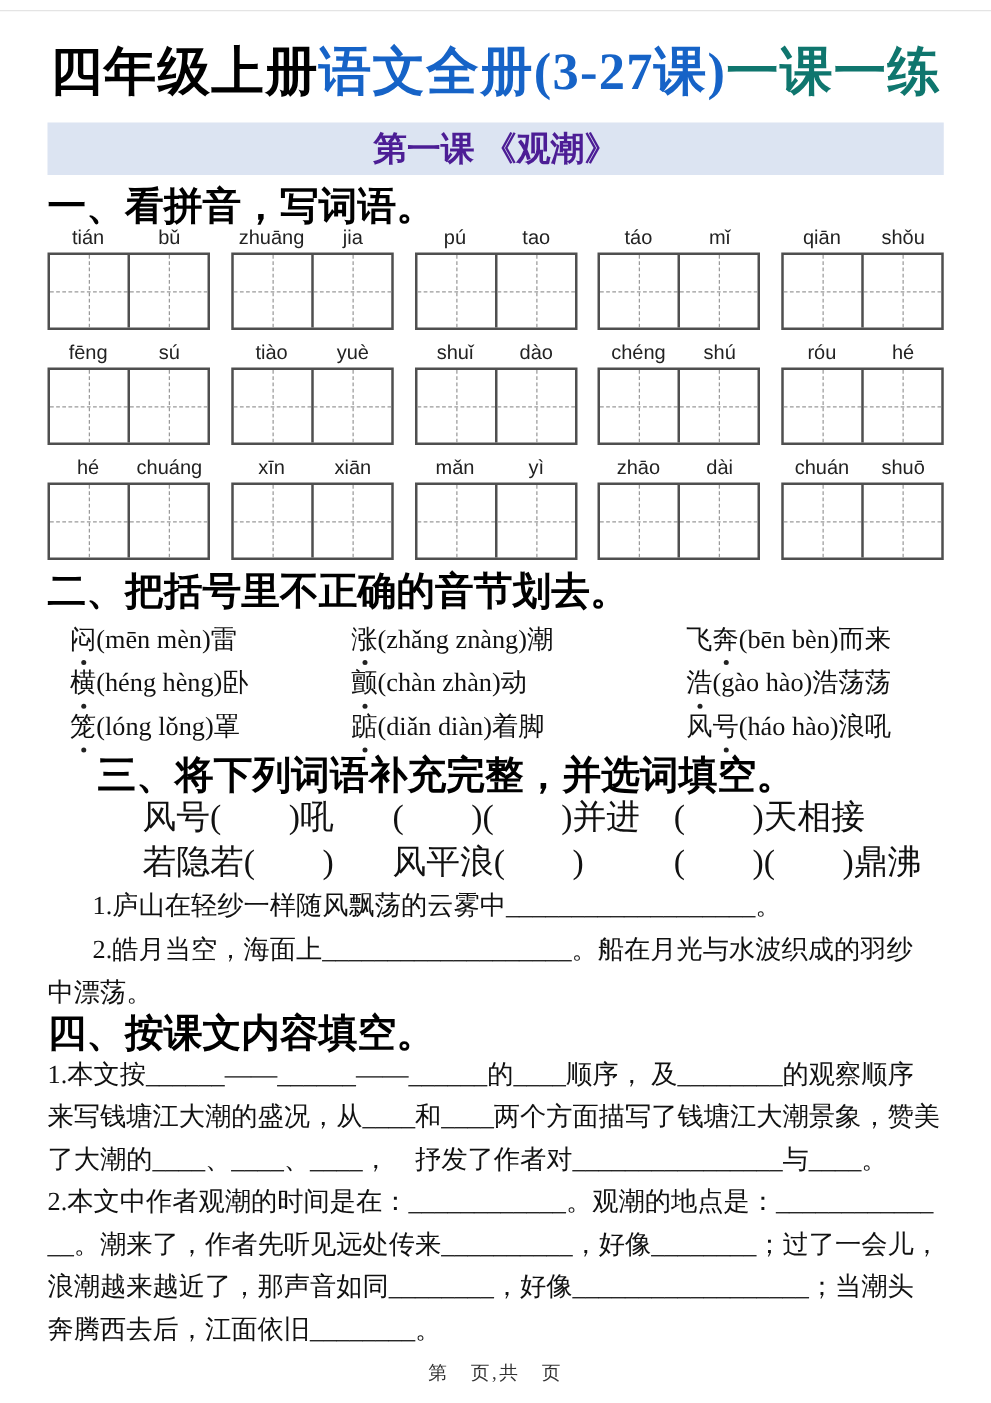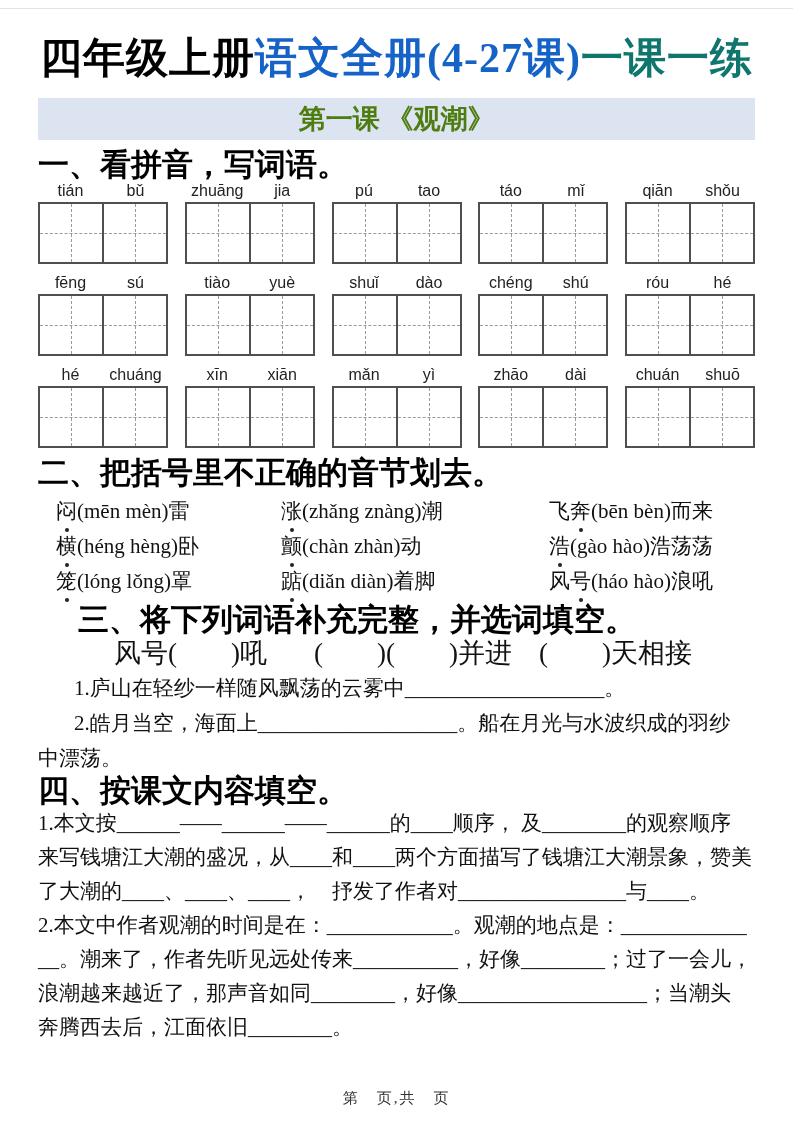--- a/index.html
+++ b/index.html
@@ -12,21 +12,21 @@
   .title{
     margin-top:34px;text-align:center;font-size:42px;font-weight:bold;
     white-space:nowrap;letter-spacing:1px;line-height:1.15;
   }
   .t-black{color:#000000;}
   .t-blue{color:#1663c7;}
   .t-red{color:#0f766e;}
   .band{
     margin-top:16px;background:#dce4f2;height:42px;
     display:flex;align-items:center;justify-content:center;
-    font-size:27px;font-weight:bold;color:#4d7c0f;
+    font-size:27px;font-weight:bold;color:#4c1d95;
   }
   .h2{font-size:31px;font-weight:bold;line-height:30px;color:#000;}
   #s1-heading{margin-top:10px;}
   #s2-heading{margin-top:8px;}
   #s3-heading{margin-top:6px;margin-left:40px;}
   #s4-heading{margin-top:0px;}
 
   
   #pinyin-area{margin-top:2px;}
   .py-row{display:flex;justify-content:space-between;margin-bottom:10px;}
@@ -65,21 +65,21 @@
     font-size:15px;color:#333;letter-spacing:2px;
   }
 </style>
 </head>
 <body>
 
 <div class="page">
   <div class="top-edge"></div>
 
   <div class="title">
-    <span class="t-black">四年级上册</span><span class="t-blue">语文全册(4-27课)</span><span class="t-red">一课一练</span>
+    <span class="t-black">四年级上册</span><span class="t-blue">语文全册(3-27课)</span><span class="t-red">一课一练</span>
   </div>
 
   <div class="band">
     <span>第一课 《观潮》</span>
   </div>
 
   <div class="h2" id="s1-heading">一、看拼音，写词语。</div>
 
   <div id="pinyin-area">
       <div class="py-row">
@@ -254,20 +254,25 @@
       <div class="s2-item"><span>风</span><span class="emph">号</span><span>(háo hào)</span><span>浪吼</span></div>
     </div>
 
   <div class="h2" id="s3-heading">三、将下列词语补充完整，并选词填空。</div>
 
   <div class="s3-row">
     <span class="w1">风号(　　)吼</span>
     <span class="w2">(　　)(　　)并进</span>
     <span class="w3">(　　)天相接</span>
   </div>
+  <div class="s3-row">
+    <span class="w1">若隐若(　　)</span>
+    <span class="w2">风平浪(　　)</span>
+    <span class="w3">(　　)(　　)鼎沸</span>
+  </div>
 
   <div class="fill indent">1.庐山在轻纱一样随风飘荡的云雾中___________________。</div>
   <div class="fill indent">2.皓月当空，海面上___________________。船在月光与水波织成的羽纱</div>
   <div class="fill">中漂荡。</div>
 
   <div class="h2" id="s4-heading">四、按课文内容填空。</div>
 
   <div class="s4line">1.本文按______——______——______的____顺序， 及________的观察顺序</div>
   <div class="s4line">来写钱塘江大潮的盛况，从____和____两个方面描写了钱塘江大潮景象，赞美</div>
   <div class="s4line">了大潮的____、____、____，　抒发了作者对________________与____。</div>

